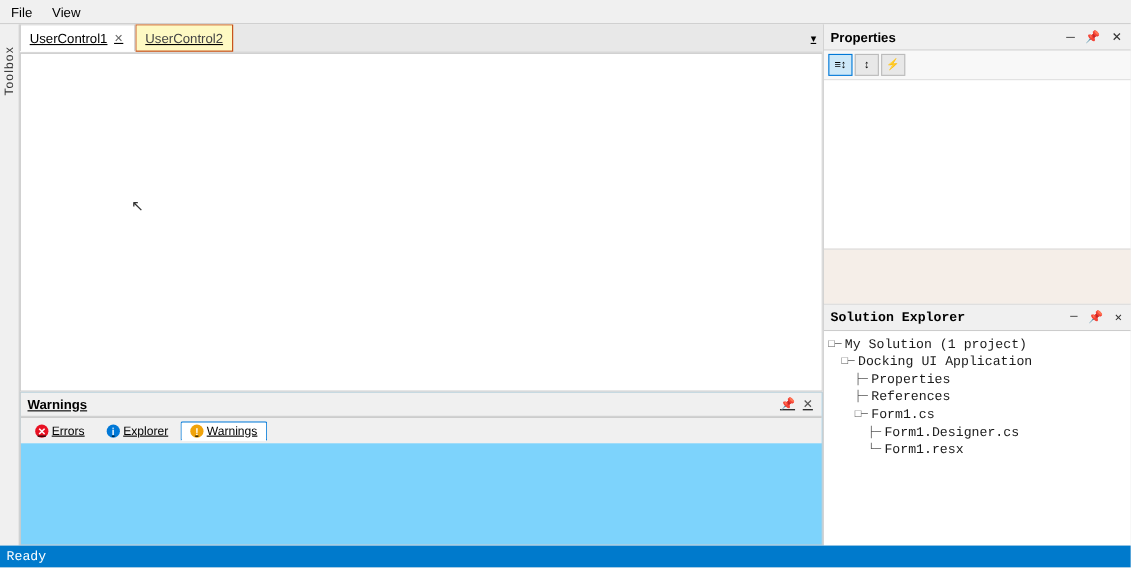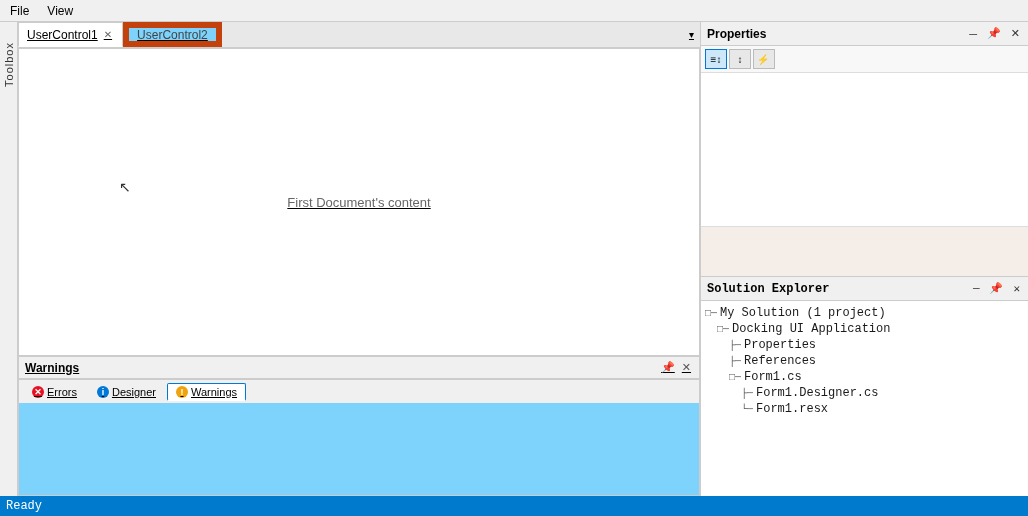--- a/index.html
+++ b/index.html
@@ -85,22 +85,22 @@
       position: relative;
     }
     .doc-tab.active {
       background: #fff;
       border-color: #ccc;
       border-bottom-color: #fff;
       z-index: 1;
       color: #000;
     }
     .doc-tab.inactive {
-      background: #7dd3fc;
-      border: 6px solid #c2410c;
+      background: #fef9c3;
+      border: 1px solid #c2410c;
       color: #444;
     }
     .tab-close {
       font-size: 10px;
       color: #666;
       cursor: pointer;
       padding: 0 2px;
       border-radius: 2px;
     }
     .tab-dropdown {
@@ -229,21 +229,21 @@
       font-size: 9px;
       font-weight: bold;
       color: #fff;
     }
     .tab-icon.error { background: #e81123; }
     .tab-icon.message { background: #0078d7; }
     .tab-icon.warning { background: #f0a30a; }
 
     
     .right-panel {
-      width: 328px;
+      width: 280px;
       display: flex;
       flex-direction: column;
       border-left: 1px solid #ccc;
     }
 
     
     .properties-panel {
       height: 255px;
       display: flex;
       flex-direction: column;
@@ -388,40 +388,39 @@
       <div class="doc-tab inactive">
         <span>UserControl2</span>
       </div>
       <div class="tab-dropdown">
         <span>▾</span>
       </div>
     </div>
 
     <div class="doc-content">
       <span class="cursor-icon">↖</span>
-      <span class="doc-content-text">First Document's content</span>
     </div>
 
     <div class="bottom-panel">
       <div class="panel-header">
         <span class="panel-title">Warnings</span>
         <div class="panel-header-controls">
           <span class="panel-btn">📌</span>
           <span class="panel-btn">✕</span>
         </div>
       </div>
 
       <div class="bottom-tabs">
         <div class="bottom-tab">
           <span class="tab-icon error">✕</span>
           <span>Errors</span>
         </div>
         <div class="bottom-tab">
           <span class="tab-icon message">i</span>
-          <span>Designer</span>
+          <span>Explorer</span>
         </div>
         <div class="bottom-tab active">
           <span class="tab-icon warning">!</span>
           <span>Warnings</span>
         </div>
       </div>
     </div>
 
   </div>
 

